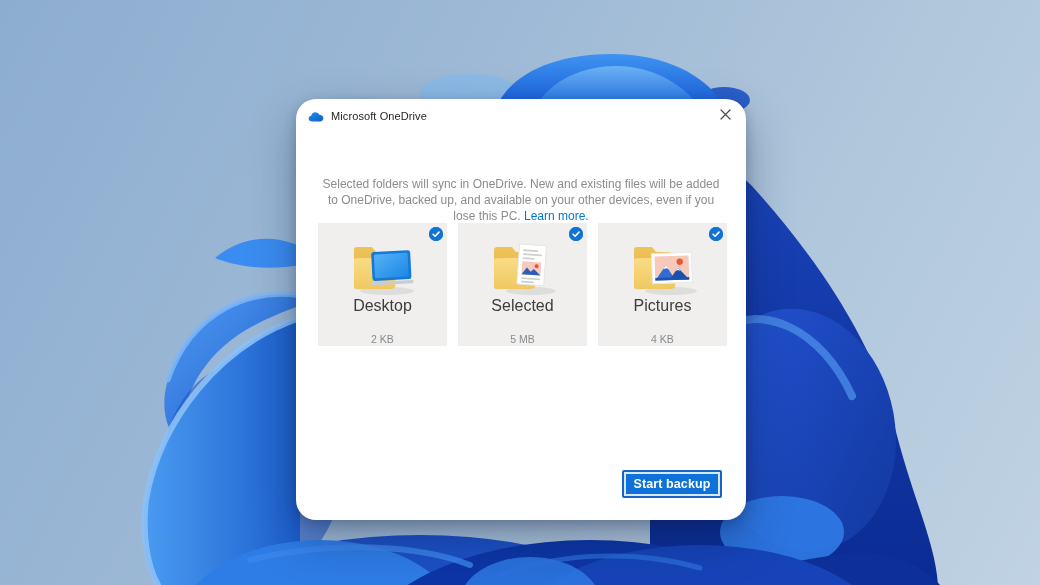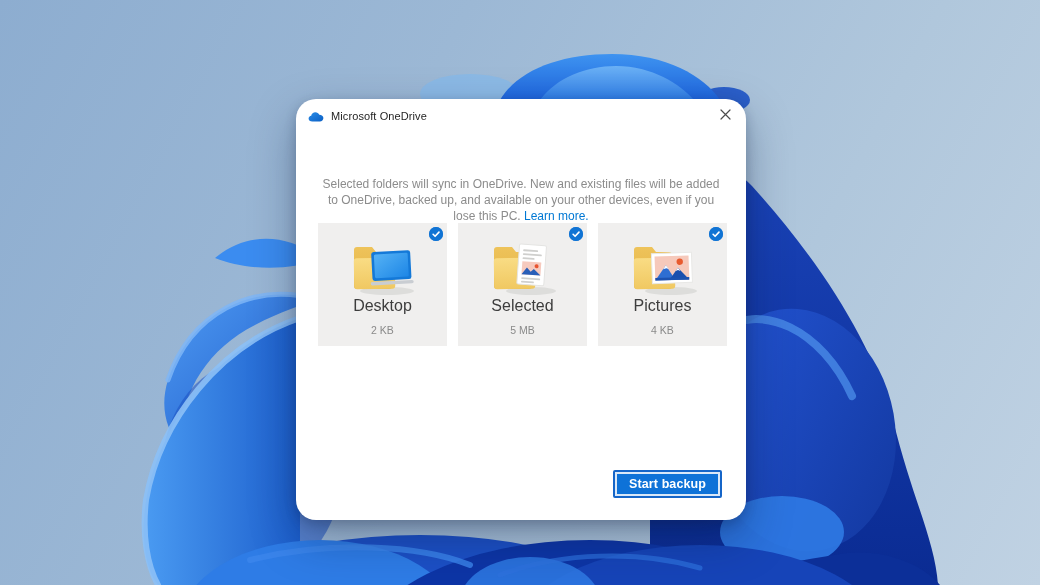--- a/index.html
+++ b/index.html
@@ -46,26 +46,26 @@
   .card{
     position:relative;width:129px;height:123px;background:#f0efee;
     box-sizing:border-box;text-align:center;flex:0 0 auto;cursor:pointer;
   }
   .badge{
     position:absolute;top:4px;right:4px;width:14px;height:14px;border-radius:50%;
     background:#1174d4;display:flex;align-items:center;justify-content:center;
   }
   .icon-wrap{height:64px;margin-top:10px;display:flex;justify-content:center;align-items:flex-end;}
   .fname{font-size:16px;color:#3d3d3d;}
-  .fsize{font-size:10.5px;color:#8a8a8a;margin-top:9px;}
+  .fsize{font-size:10.5px;color:#8a8a8a;margin-top:18px;}
 
   .space-line{position:absolute;top:260px;left:22px;font-size:10.5px;color:#707070;}
 
   .start-btn{
-    position:absolute;right:24px;bottom:22px;height:28px;min-width:100px;padding:0 14px;
+    position:absolute;right:24px;bottom:22px;height:28px;min-width:100px;padding:0 5px;
     background:#0e72d8;color:#ffffff;font-family:inherit;font-size:12.5px;font-weight:700;
     border:2px solid #1565c8;border-radius:2px;cursor:pointer;
     box-shadow:inset 0 0 0 2px #d9e8f9;letter-spacing:.1px;
   }
 </style>
 </head>
 <body>
 
 <div class="stage">
 

